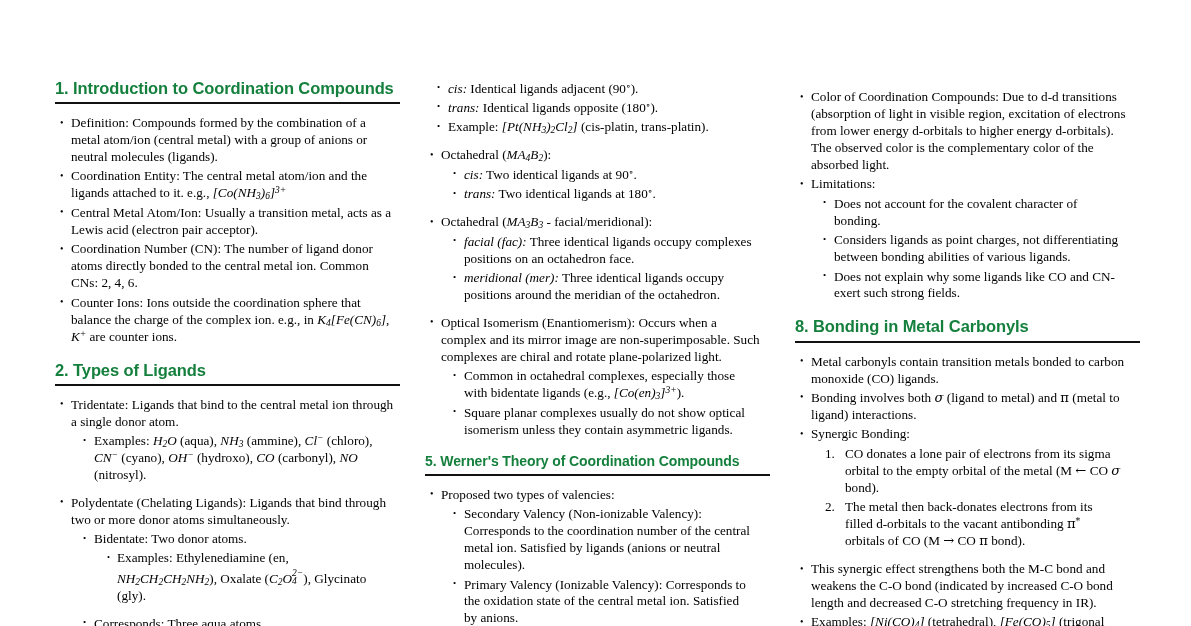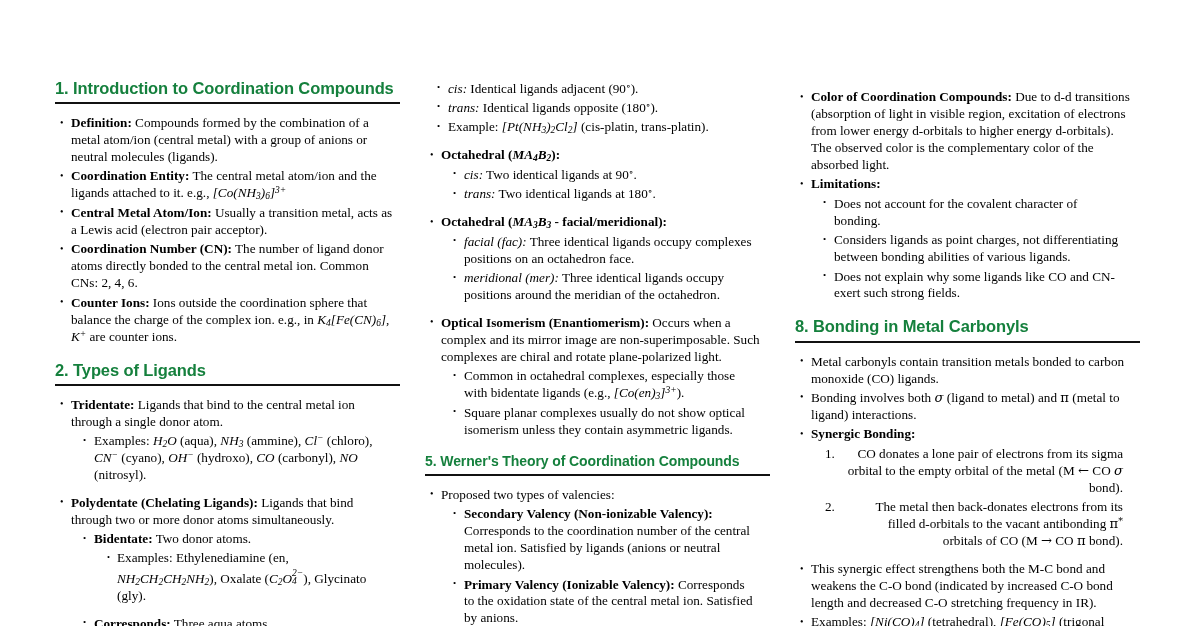--- a/index.html
+++ b/index.html
@@ -103,30 +103,29 @@
     line-height: 1.75;
   }
   ol.numbered {
     margin-left: 14px;
     margin-top: 2.5px;
     counter-reset: synergic;
   }
   ol.numbered > li {
     counter-increment: synergic;
     padding-left: 20px;
-    text-align: right;
   }
   ol.numbered > li::before {
     content: counter(synergic) ".";
     position: absolute;
     left: 0;
     top: 0;
   }
 
-  b, strong { font-weight: bold; }
+  b, strong { font-weight: normal; }
   i, em { font-style: italic; }
   .mathi {
     font-style: italic;
     font-family: "Liberation Serif", "DejaVu Serif", serif;
   }
   sub { font-size: 0.72em; vertical-align: -0.22em; line-height: 0; }
   sup { font-size: 0.72em; vertical-align: 0.45em; line-height: 0; }
   .subsup {
     display: inline-block;
     vertical-align: baseline;

